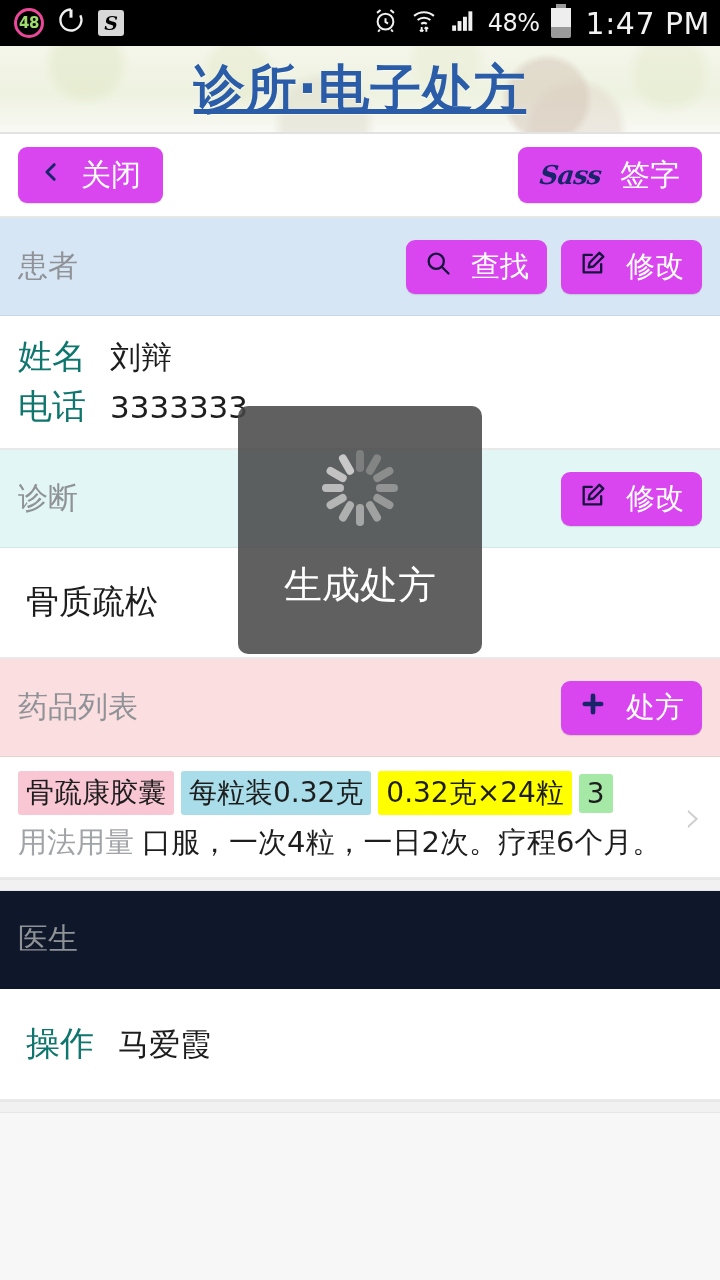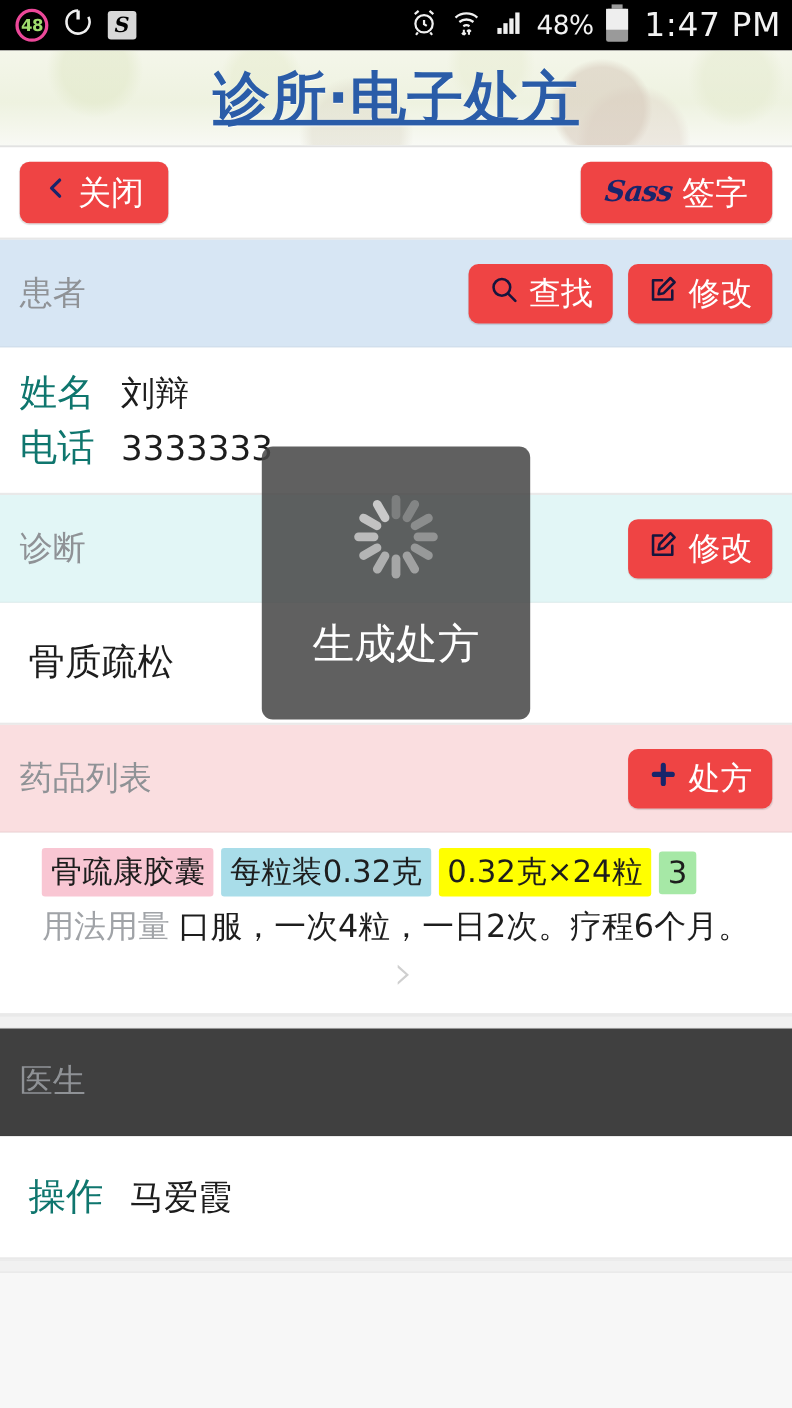--- a/index.html
+++ b/index.html
@@ -71,57 +71,57 @@
   }
   .hdr-rule { height: 2px; background: #e2e2e2; }
 
   
   .toolbar {
     height: 84px; background: #fff;
     display: flex; align-items: center; justify-content: space-between;
     padding: 0 18px; border-bottom: 2px solid #e7e7e7;
   }
   .gbtn {
-    background: #ef4444; border: none; border-radius: 9px;
-    color: #fff; display: inline-flex; align-items: center; gap: 9px;
+    background: #d946ef; border: none; border-radius: 9px;
+    color: #fff; display: inline-flex; align-items: center; gap: 19px;
     padding: 0 22px; height: 56px; font-size: 30px; cursor: pointer;
     font-family: inherit; box-shadow: 0 1px 1px rgba(0,0,0,0.12);
   }
   .gbtn.sm { height: 54px; font-size: 29px; padding: 0 18px; }
   .sass {
     font-family: "DejaVu Serif", serif; font-style: italic; font-weight: bold;
     color: #18256b; font-size: 26px; letter-spacing: -1px;
     transform: skewX(-6deg);
   }
 
   
   .sec-head {
     display: flex; align-items: center; padding: 0 18px;
     height: 98px; border-bottom: 1px solid rgba(0,0,0,0.06);
   }
   .sec-head .label { color: #8f9296; font-size: 30px; }
   .sec-head .acts { margin-left: auto; display: flex; gap: 14px; }
   .sec-patient   { background: #d7e6f4; }
   .sec-diagnosis { background: #e2f6f6; }
   .sec-drugs     { background: #fadee0; }
-  .sec-doctor    { background: #404040; }
+  .sec-doctor    { background: #0f172a; }
 
   .sec-body { background: #fff; padding: 14px 18px; border-bottom: 2px solid #e9e9e9; }
 
   .kv { display: flex; align-items: baseline; margin: 4px 0; }
   .kv .k { color: #0f766e; font-size: 34px; width: 92px; flex: none; }
   .kv .v { color: #1d1d1d; font-size: 31px; }
 
   .diag-text { font-size: 33px; color: #1d1d1d; padding: 18px 8px; }
   .doc-row { padding: 14px 8px; }
 
   
   .drug-row {
     background: #fff; padding: 14px 18px; display: flex; align-items: center;
-    border-bottom: 2px solid #e9e9e9; cursor: pointer; flex-direction: column;
+    border-bottom: 2px solid #e9e9e9; cursor: pointer;
   }
   .drug-main { flex: 1; min-width: 0; }
   .tags { display: flex; align-items: center; gap: 7px; flex-wrap: wrap; }
   .tag { font-size: 28px; padding: 3px 8px; border-radius: 3px; color: #1d1d1d; white-space: nowrap; }
   .usage { margin-top: 8px; font-size: 29px; color: #1d1d1d; }
   .usage .ulabel { color: #a0a3a7; margin-right: 8px; }
   .chev { color: #cfcfcf; font-size: 44px; padding-left: 14px; line-height: 1; font-weight: 300; }
 
   .gap { height: 12px; background: #f1f1f1; border-top: 1px solid #e6e6e6; border-bottom: 1px solid #e6e6e6;}
 

